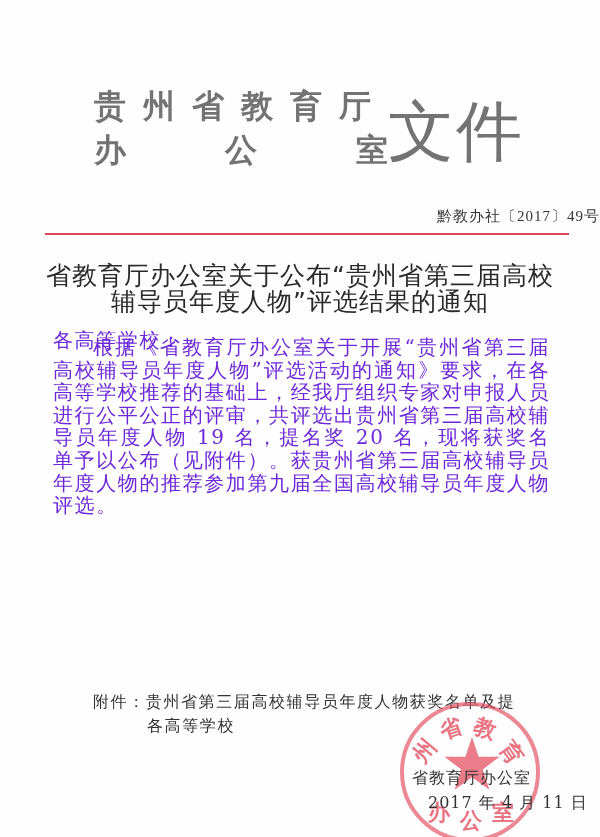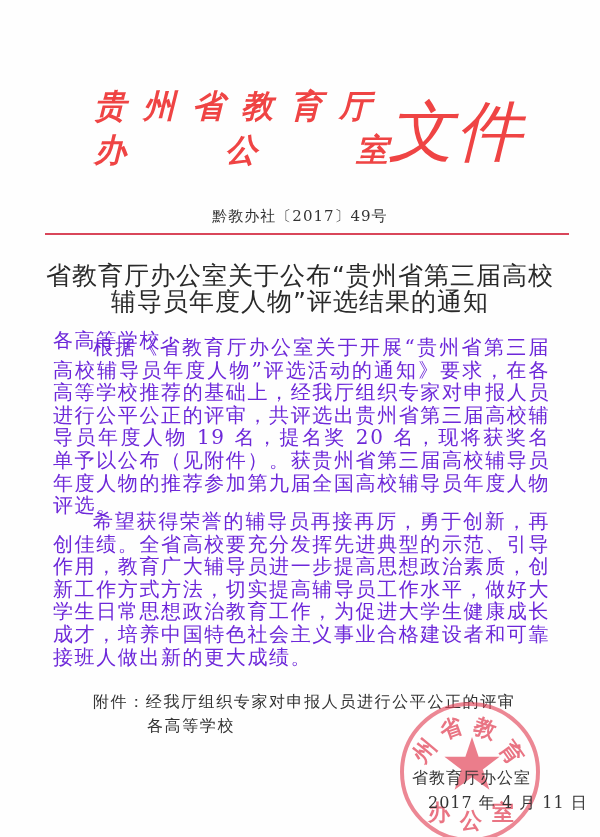--- a/index.html
+++ b/index.html
@@ -1,29 +1,29 @@
 <!DOCTYPE html>
 <html><head>
 <meta charset="utf-8">
 <style>
   html, body { margin: 0; padding: 0; background: #ffffff; }
   body { width: 600px; height: 837px; position: relative; overflow: hidden;
          font-family: "DejaVu Serif", "Liberation Serif", serif; color: #2a2a2a; }
   .page { position: absolute; left: 0; top: 0; width: 600px; height: 837px; background: #fefefe; }
 
   
-  .hdr { position: absolute; color: #ef4444; font-family: "DejaVu Sans", "Liberation Sans", sans-serif; font-weight: bold; font-style: italic; }
+  .hdr { position: absolute; color: #737373; font-family: "DejaVu Sans", "Liberation Sans", sans-serif; font-weight: bold; }
   .hdr-row1 { left: 94px; top: 86px; font-size: 32px; letter-spacing: 17px; line-height: 40px; white-space: nowrap; }
   .hdr-row2 { left: 94px; top: 130px; font-size: 32px; line-height: 40px; width: 300px; height: 40px; }
   .hdr-row2 span { position: absolute; top: 0; }
   .hdr-wenjian { left: 388px; top: 92px; font-size: 66px; line-height: 80px; font-weight: normal;
                  font-family: "DejaVu Serif", "Liberation Serif", serif; letter-spacing: 2px; white-space: nowrap; }
 
-  .docno { position: absolute; left: 0; width: 600px; top: 207px; text-align: center; font-size: 15px;
-           color: #333; letter-spacing: 1px; }
+  .docno { position: absolute; left: 0; width: 600px; top: 207px; text-align: right; font-size: 15px;
+           color: #333; letter-spacing: 1px; font-family: Liberation Serif, serif; }
   .redline { position: absolute; left: 45px; top: 233px; width: 524px; height: 2px; background: #d9465a; }
 
   .title { position: absolute; left: 0; width: 600px; text-align: center; font-size: 25px; color: #2a2a2a;
            font-family: "DejaVu Sans", "Liberation Sans", sans-serif; letter-spacing: 1px; }
   .title1 { top: 259px; }
   .title2 { top: 285px; }
 
   .body-text { position: absolute; left: 53px; width: 497px; font-size: 20px; line-height: 22.6px; color: #6d28d9;
                letter-spacing: 1.6px; text-align: justify; }
   .salutation { top: 329px; }
@@ -59,24 +59,23 @@
   <div class="hdr hdr-wenjian">文件</div>
 
   <div class="docno">黔教办社〔2017〕49号</div>
   <div class="redline"></div>
 
   <div class="title title1">省教育厅办公室关于公布“贵州省第三届高校</div>
   <div class="title title2">辅导员年度人物”评选结果的通知</div>
 
   <div class="body-text salutation">各高等学校：</div>
   <div class="body-text para1 indent">根据《省教育厅办公室关于开展“贵州省第三届高校辅导员年度人物”评选活动的通知》要求，在各高等学校推荐的基础上，经我厅组织专家对申报人员进行公平公正的评审，共评选出贵州省第三届高校辅导员年度人物 19 名，提名奖 20 名，现将获奖名单予以公布（见附件）。获贵州省第三届高校辅导员年度人物的推荐参加第九届全国高校辅导员年度人物评选。</div>
-  <div class="body-text para2 indent">希望获得荣誉的辅导员再接再厉，勇于创新，再创佳绩。全省高校要充分发挥先进典型的示范、引导作用，教育广大辅导员进一步提高思想政治素质，创新工作方式方法，切实提高辅导员工作水平，做好大学生日常思想政治教育工作，为促进大学生健康成长成才，培养中国特色社会主义事业合格建设者和可靠接班人做出新的更大成绩。</div>
 
   <div class="attach">
-    <span>附件：</span><span>经我厅组织专家对申报人员进行公平公正的评审</span>
+    <span>附件：</span><span>贵州省第三届高校辅导员年度人物获奖名单及提</span>
     <span class="attach-cont">各高等学校</span>
   </div>
 
   <div class="seal">
     <svg class="seal-star" viewBox="0 0 100 100">
       <polygon points="50,5 61,38 96,38 68,59 79,93 50,72 21,93 32,59 4,38 39,38" fill="rgba(226,70,90,0.7)"></polygon>
     </svg>
     <span class="seal-char" style="left:10px; top:30px; transform:rotate(-50deg);">州</span>
     <span class="seal-char" style="left:36px; top:8px; transform:rotate(-20deg);">省</span>
     <span class="seal-char" style="left:70px; top:8px; transform:rotate(20deg);">教</span>

